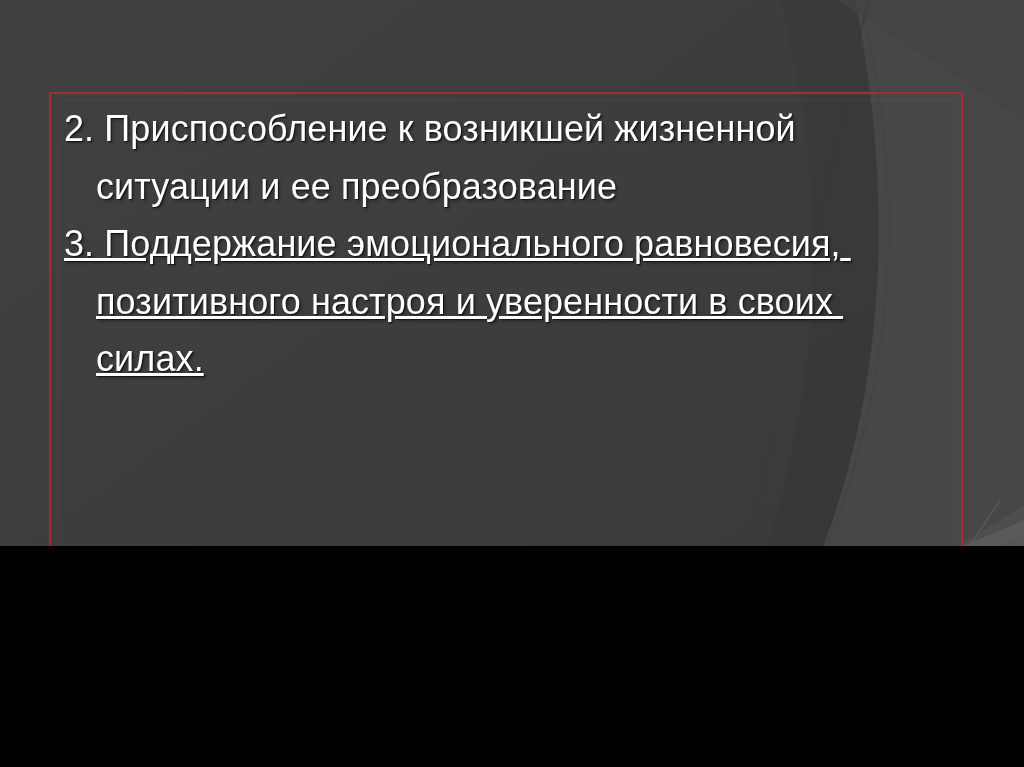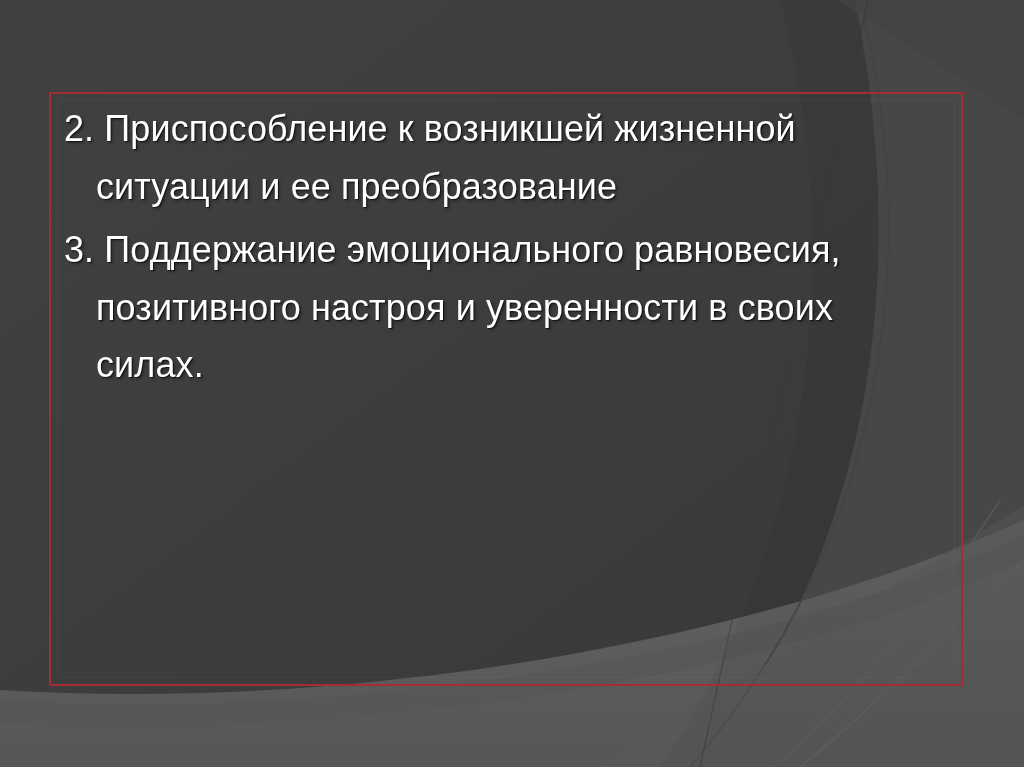--- a/index.html
+++ b/index.html
@@ -4,21 +4,21 @@
 <title>Slide</title>
 <style>
   html, body {
     margin: 0;
     padding: 0;
     background: #000;
   }
   #slide {
     position: relative;
     width: 1024px;
-    height: 767px;
+    height: 546px;
     overflow: hidden;
     background: #3d3d3d;
     font-family: "Liberation Sans", "DejaVu Sans", sans-serif;
     -webkit-font-smoothing: antialiased;
   }
 
   
   #bg-layers {
     position: absolute;
     inset: 0;
@@ -68,21 +68,22 @@
     padding-left: 32px;
     text-indent: -32px;
     margin: 0 0 0 0;
     text-shadow:
       1px 1px 0 rgba(0,0,0,0.55),
       2px 2px 3px rgba(0,0,0,0.38);
     white-space: pre-wrap;
     word-break: normal;
   }
   .para + .para {
-    margin-top: 6px;
+    margin-top: 0px;
+    text-decoration: underline;
   }
 </style>
 </head>
 <body>
 
 <div id="slide">
 
   <div id="bg-layers">
     <svg viewBox="0 0 1024 767" xmlns="http://www.w3.org/2000/svg" preserveAspectRatio="none">
       <defs>

